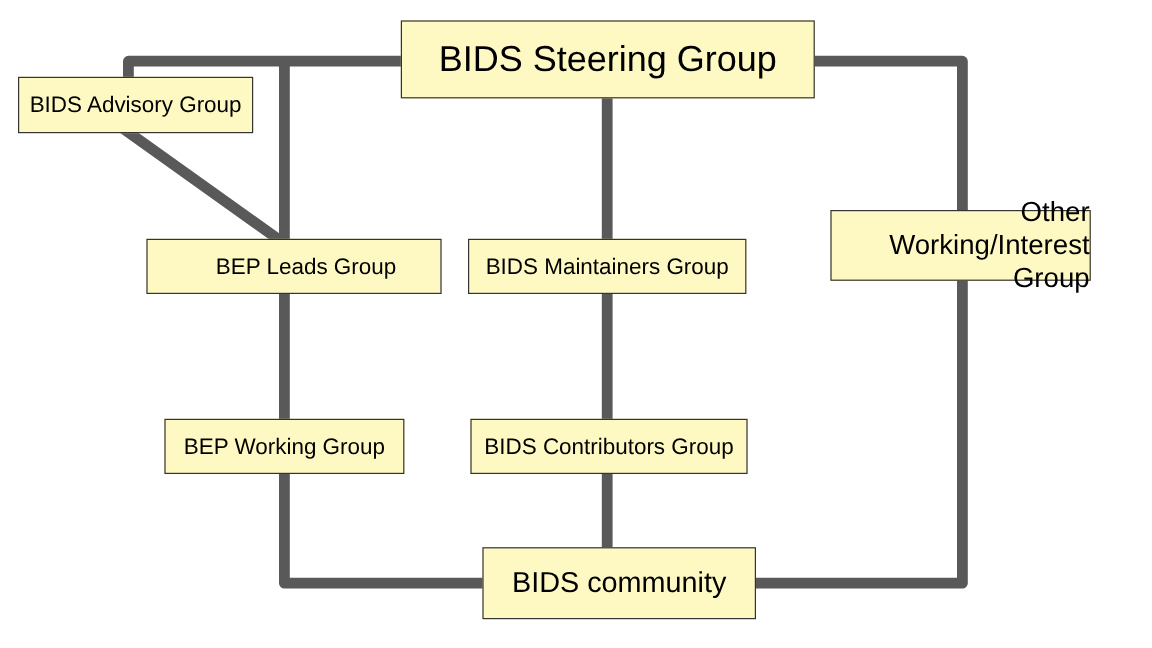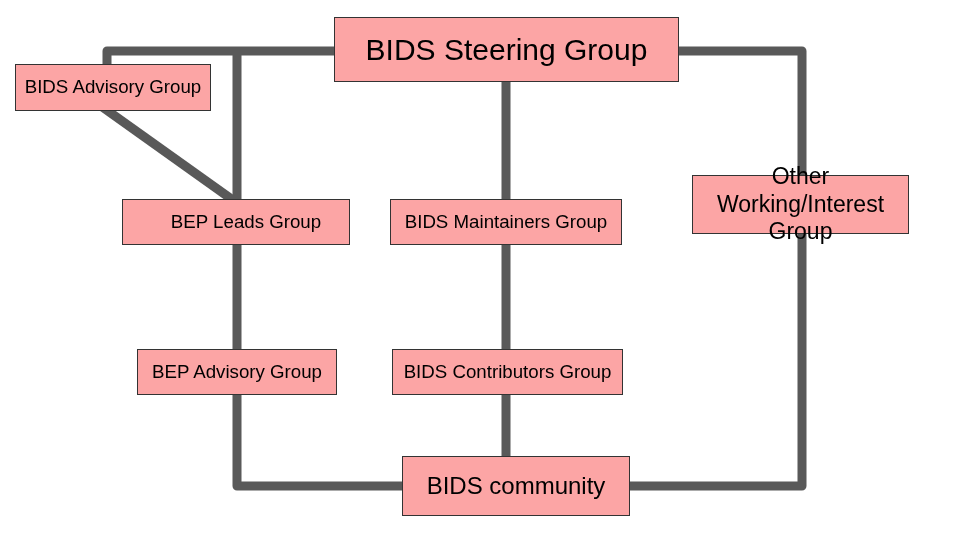--- a/index.html
+++ b/index.html
@@ -13,33 +13,33 @@
     font-family: "Liberation Sans", sans-serif;
   }
   #connectors {
     position: absolute;
     left: 0; top: 0;
     width: 960px; height: 540px;
   }
   .node {
     position: absolute;
     box-sizing: border-box;
-    background: #fca5a5;
+    background: #fef9c3;
     border: 1px solid #333333;
     color: #000000;
     display: flex;
     align-items: center;
     justify-content: center;
-    text-align: center;
+    text-align: right;
     white-space: pre-line;
     line-height: 1.2;
   }
   #n-steering     { left: 334px; top: 17px;  width: 345px; height: 65px; font-size: 30px; }
   #n-advisory     { left: 15px;   top: 64px;  width: 196px; height: 47px; font-size: 18.7px; }
-  #n-bep-leads    { left: 122px; top: 199px; width: 228px; height: 46px; font-size: 18.7px; padding-left: 20px; }
+  #n-bep-leads    { left: 122px; top: 199px; width: 246px; height: 46px; font-size: 18.7px; padding-left: 20px; }
   #n-maintainers  { left: 390px; top: 199px; width: 232px; height: 46px; font-size: 18.7px; }
   #n-other        { left: 692px; top: 175px; width: 217px; height: 59px; font-size: 23px; }
   #n-bep-working  { left: 137px; top: 349px; width: 200px; height: 46px; font-size: 18.7px; }
   #n-contributors { left: 392px; top: 349px; width: 231px; height: 46px; font-size: 18.7px; }
   #n-community    { left: 402px; top: 456px; width: 228px; height: 60px; font-size: 24px; }
 </style>
 </head>
 <body>
 
 <div id="canvas">
@@ -54,19 +54,19 @@
 
   <div class="node" id="n-advisory">BIDS Advisory Group</div>
 
   <div class="node" id="n-bep-leads">BEP Leads Group</div>
 
   <div class="node" id="n-maintainers">BIDS Maintainers Group</div>
 
   <div class="node" id="n-other">Other Working/Interest
 Group</div>
 
-  <div class="node" id="n-bep-working">BEP Advisory Group</div>
+  <div class="node" id="n-bep-working">BEP Working Group</div>
 
   <div class="node" id="n-contributors">BIDS Contributors Group</div>
 
   <div class="node" id="n-community">BIDS community</div>
 
 </div>
 
 </body></html>

